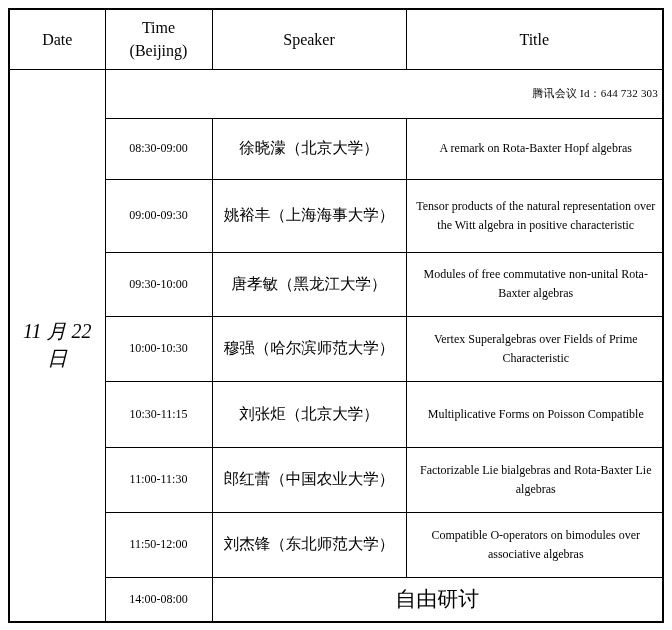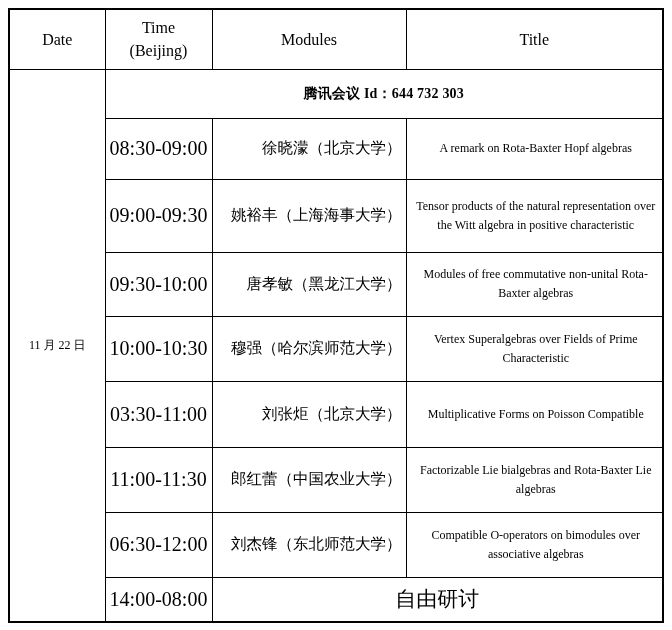--- a/index.html
+++ b/index.html
@@ -29,34 +29,35 @@
     font-weight: normal;
     font-size: 16px;
     padding: 2px 4px;
     overflow: hidden;
   }
   th.hdr {
     font-size: 16px;
     line-height: 1.45;
   }
   td.meeting-id {
-    font-weight: bold;
-    font-size: 14px;
+    font-weight: normal;
+    font-size: 11px;
     letter-spacing: 0.2px;
+    text-align: right;
   }
   td.date-cell {
-    font-size: 12px;
+    font-size: 20px;
+    font-style: italic;
   }
   td.time-cell {
-    font-size: 20px;
+    font-size: 12px;
     white-space: nowrap;
   }
   td.speaker-cell {
     font-size: 15.5px;
-    text-align: right;
   }
   td.title-cell {
     text-align: center;
     font-size: 12px;
     line-height: 1.55;
     padding: 4px 6px 4px 9px;
   }
   td.free-cell {
     font-size: 21px;
   }
@@ -73,21 +74,21 @@
       <col style="width:257px">
     </colgroup>
 
     <tbody>
         <tr style="height:60px">
       <th class="hdr">Date</th>
       <th class="hdr">
         <div>Time</div>
         <div>(Beijing)</div>
       </th>
-      <th class="hdr">Modules</th>
+      <th class="hdr">Speaker</th>
       <th class="hdr">Title</th>
     </tr>
 
     <tr style="height:49px">
       <td class="date-cell" rowspan="9">11 月 22 日</td>
       <td class="meeting-id" colspan="3">腾讯会议 Id：644 732 303</td>
     </tr>
 
     <tr style="height:61px">
       <td class="time-cell">08:30-09:00</td>
@@ -103,31 +104,31 @@
       <td class="time-cell">09:30-10:00</td>
       <td class="speaker-cell">唐孝敏（黑龙江大学）</td>
       <td class="title-cell">Modules of free commutative non-unital Rota-Baxter algebras</td>
     </tr>
     <tr style="height:65px">
       <td class="time-cell">10:00-10:30</td>
       <td class="speaker-cell">穆强（哈尔滨师范大学）</td>
       <td class="title-cell">Vertex Superalgebras over Fields of Prime Characteristic</td>
     </tr>
     <tr style="height:66px">
-      <td class="time-cell">03:30-11:00</td>
+      <td class="time-cell">10:30-11:15</td>
       <td class="speaker-cell">刘张炬（北京大学）</td>
       <td class="title-cell">Multiplicative Forms on Poisson Compatible</td>
     </tr>
     <tr style="height:65px">
       <td class="time-cell">11:00-11:30</td>
       <td class="speaker-cell">郎红蕾（中国农业大学）</td>
       <td class="title-cell">Factorizable Lie bialgebras and Rota-Baxter Lie algebras</td>
     </tr>
     <tr style="height:65px">
-      <td class="time-cell">06:30-12:00</td>
+      <td class="time-cell">11:50-12:00</td>
       <td class="speaker-cell">刘杰锋（东北师范大学）</td>
       <td class="title-cell">Compatible O-operators on bimodules over associative algebras</td>
     </tr>
 
     <tr style="height:45px">
       <td class="time-cell">14:00-08:00</td>
       <td class="free-cell" colspan="2">自由研讨</td>
     </tr>
   </tbody>
     </table>

